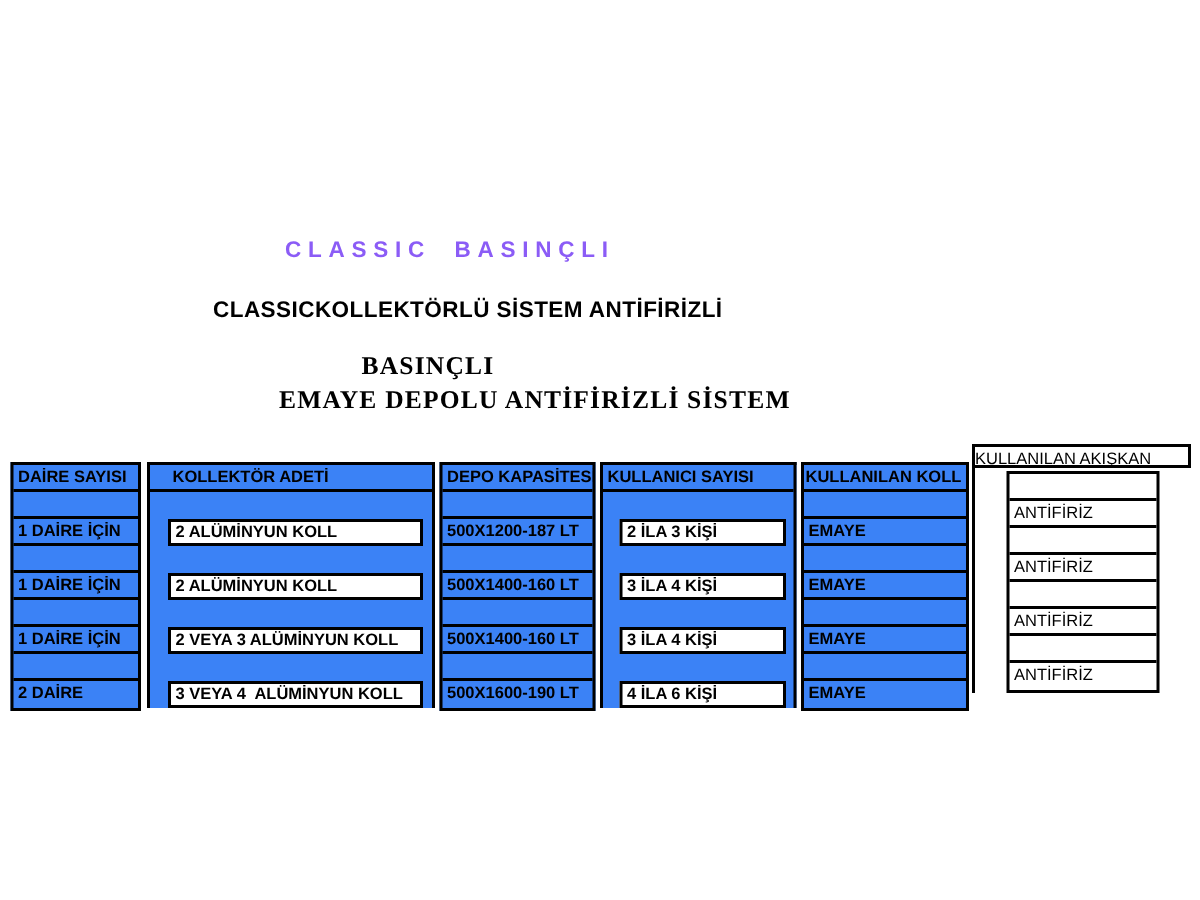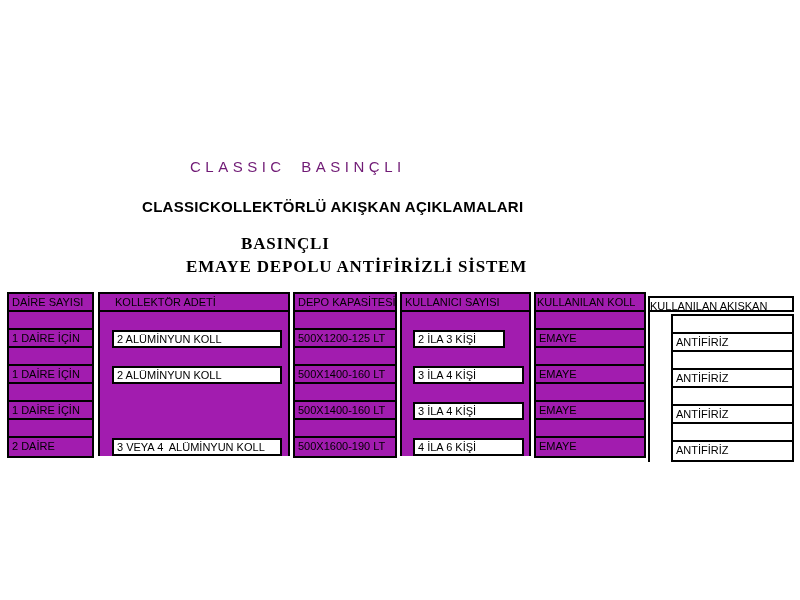--- a/index.html
+++ b/index.html
@@ -6,36 +6,36 @@
   body{
     width:800px;height:600px;position:relative;background:#ffffff;
     font-family:"Liberation Sans",sans-serif;color:#000;
     overflow:hidden;
   }
   .abs{position:absolute;box-sizing:border-box;}
 
   
   .brand{
     left:190px;top:158px;
-    font-size:15px;font-weight:normal;color:#701a75;
+    font-size:15px;font-weight:bold;color:#8b5cf6;
     letter-spacing:4.5px;word-spacing:7px;white-space:pre;
   }
   .subtitle{
     left:142px;top:198px;
     font-size:15px;font-weight:bold;letter-spacing:0.3px;white-space:pre;
   }
   .serif-line{
     font-family:"Liberation Serif",serif;font-weight:bold;
     font-size:17px;letter-spacing:0.8px;white-space:pre;
   }
   .serif1{left:241px;top:234px;}
   .serif2{left:186px;top:257px;}
 
   
-  .col{position:absolute;top:292px;box-sizing:border-box;background:#a21caf;}
+  .col{position:absolute;top:308px;box-sizing:border-box;background:#3b82f6;font-weight:bold;}
   .colA{border:2px solid #000;height:166px;}
   .colB{border:2px solid #000;border-bottom:none;height:164px;}
   .cell{
     height:18px;box-sizing:border-box;border-bottom:2px solid #000;
     font-size:11px;line-height:15px;white-space:pre;overflow:hidden;
     padding:1px 3px 0 3px;
   }
   .cell:last-child{border-bottom:none;}
   .cell.blank{border-bottom:2px solid #000;}
   .colA .cell:last-child{border-bottom:none;}
@@ -49,29 +49,29 @@
     padding:1px 3px 0 3px;background:#fff;
   }
 
   
   .c6-header{
     left:648px;top:296px;width:146px;height:16px;
     border:2px solid #000;font-size:11px;line-height:15px;
     text-align:left;white-space:pre;overflow:hidden;padding-top:1px;
   }
   .c6-strip{left:648px;top:296px;width:2px;height:166px;background:#000;}
-  .c6-stack{left:671px;top:314px;width:123px;border:2px solid #000;}
+  .c6-stack{left:671px;top:314px;width:102px;border:2px solid #000;}
 </style>
 </head>
 <body>
 
 <div>
 
   <div class="abs brand">CLASSIC BASINÇLI</div>
-  <div class="abs subtitle">CLASSICKOLLEKTÖRLÜ AKIŞKAN AÇIKLAMALARI</div>
+  <div class="abs subtitle">CLASSICKOLLEKTÖRLÜ SİSTEM ANTİFİRİZLİ</div>
   <div class="abs serif-line serif1">BASINÇLI</div>
   <div class="abs serif-line serif2">EMAYE DEPOLU ANTİFİRİZLİ SİSTEM</div>
 
   <div>
 
     <div class="col colA" style="left:7px;width:87px;">
       <div class="cell left">DAİRE SAYISI</div>
       <div class="cell blank"></div>
       <div class="cell left">1 DAİRE İÇİN</div>
       <div class="cell blank"></div>
@@ -79,38 +79,39 @@
       <div class="cell blank"></div>
       <div class="cell left">1 DAİRE İÇİN</div>
       <div class="cell blank"></div>
       <div class="cell left">2 DAİRE</div>
     </div>
 
     <div class="col colB" style="left:98px;width:192px;">
       <div class="cell left" style="padding-left:15px;">KOLLEKTÖR ADETİ</div>
       <div class="ibox left" style="left:12px;width:170px;top:36px;">2 ALÜMİNYUN KOLL</div>
       <div class="ibox left" style="left:12px;width:170px;top:72px;">2 ALÜMİNYUN KOLL</div>
+      <div class="ibox left" style="left:12px;width:170px;top:108px;">2 VEYA 3 ALÜMİNYUN KOLL</div>
       <div class="ibox left" style="left:12px;width:170px;top:144px;">3 VEYA 4  ALÜMİNYUN KOLL</div>
     </div>
 
     <div class="col colA" style="left:293px;width:104px;">
       <div class="cell left">DEPO KAPASİTESİ</div>
       <div class="cell blank"></div>
-      <div class="cell center">500X1200-125 LT</div>
+      <div class="cell center">500X1200-187 LT</div>
       <div class="cell blank"></div>
       <div class="cell center">500X1400-160 LT</div>
       <div class="cell blank"></div>
       <div class="cell center">500X1400-160 LT</div>
       <div class="cell blank"></div>
       <div class="cell center">500X1600-190 LT</div>
     </div>
 
     <div class="col colB" style="left:400px;width:131px;">
       <div class="cell center">KULLANICI SAYISI</div>
-      <div class="ibox center" style="left:11px;width:92px;top:36px;">2 İLA 3 KİŞİ</div>
+      <div class="ibox center" style="left:11px;width:111px;top:36px;">2 İLA 3 KİŞİ</div>
       <div class="ibox center" style="left:11px;width:111px;top:72px;">3 İLA 4 KİŞİ</div>
       <div class="ibox center" style="left:11px;width:111px;top:108px;">3 İLA 4 KİŞİ</div>
       <div class="ibox center" style="left:11px;width:111px;top:144px;">4 İLA 6 KİŞİ</div>
     </div>
 
     <div class="col colA" style="left:534px;width:112px;">
       <div class="cell center" style="padding:1px 1px 0 1px;">KULLANILAN KOLL</div>
       <div class="cell blank"></div>
       <div class="cell center">EMAYE</div>
       <div class="cell blank"></div>

